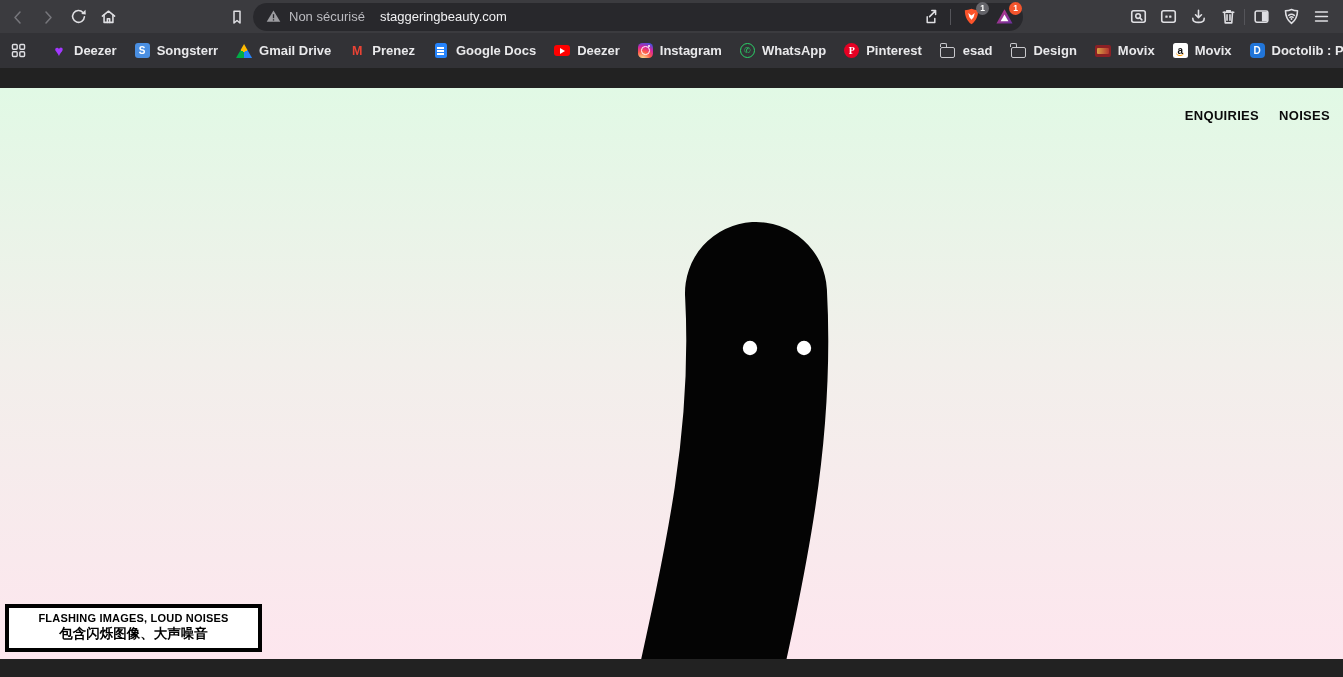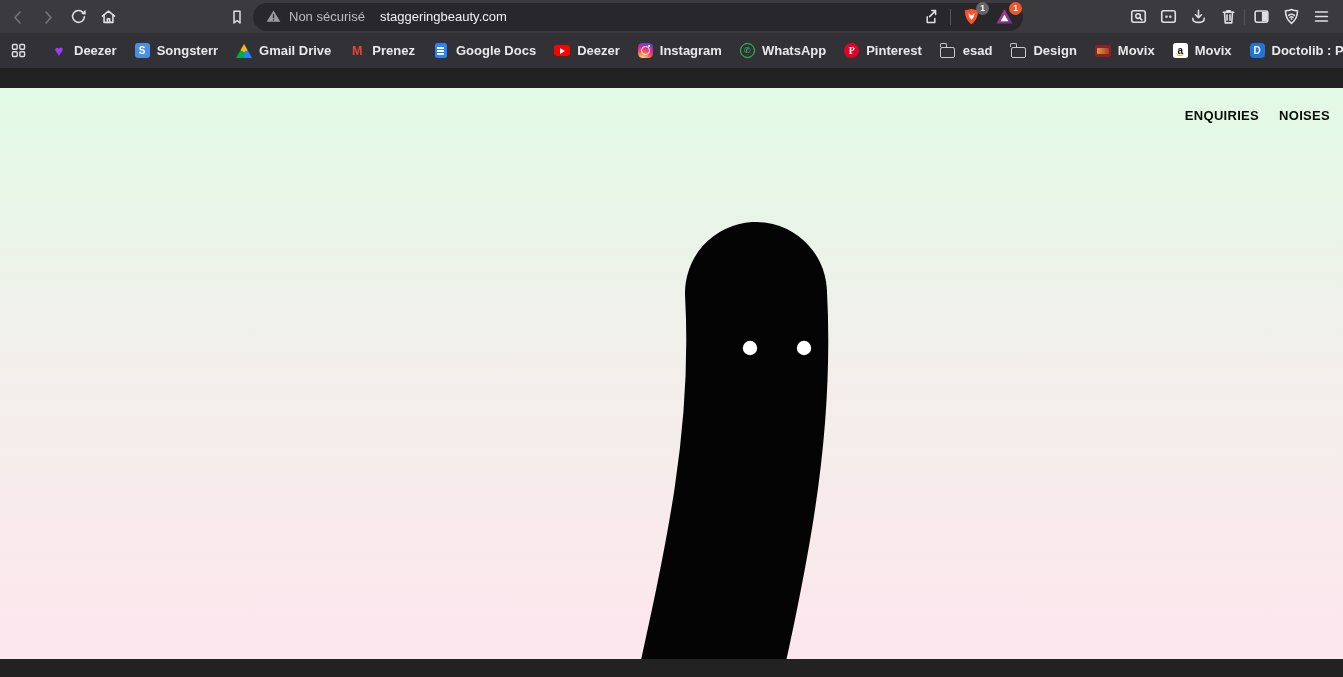--- a/index.html
+++ b/index.html
@@ -308,15 +308,19 @@
       <path d="M756 205 C764 352 736 472 696 652" stroke="#040404" stroke-width="142" stroke-linecap="round" fill="none"></path>
       <circle cx="750" cy="260" r="7.2" fill="#ffffff"></circle>
       <circle cx="804" cy="260" r="7.2" fill="#ffffff"></circle>
     </svg>
 
     <div class="page-nav">
       <a>ENQUIRIES</a>
       <a>NOISES</a>
     </div>
 
+    <div class="warning-box">
+      <div class="warning-line1">FLASHING IMAGES, LOUD NOISES</div>
+      <div class="warning-line2">包含闪烁图像、大声噪音</div>
+    </div>
   </div>
 
 </div>
 
 </body></html>

